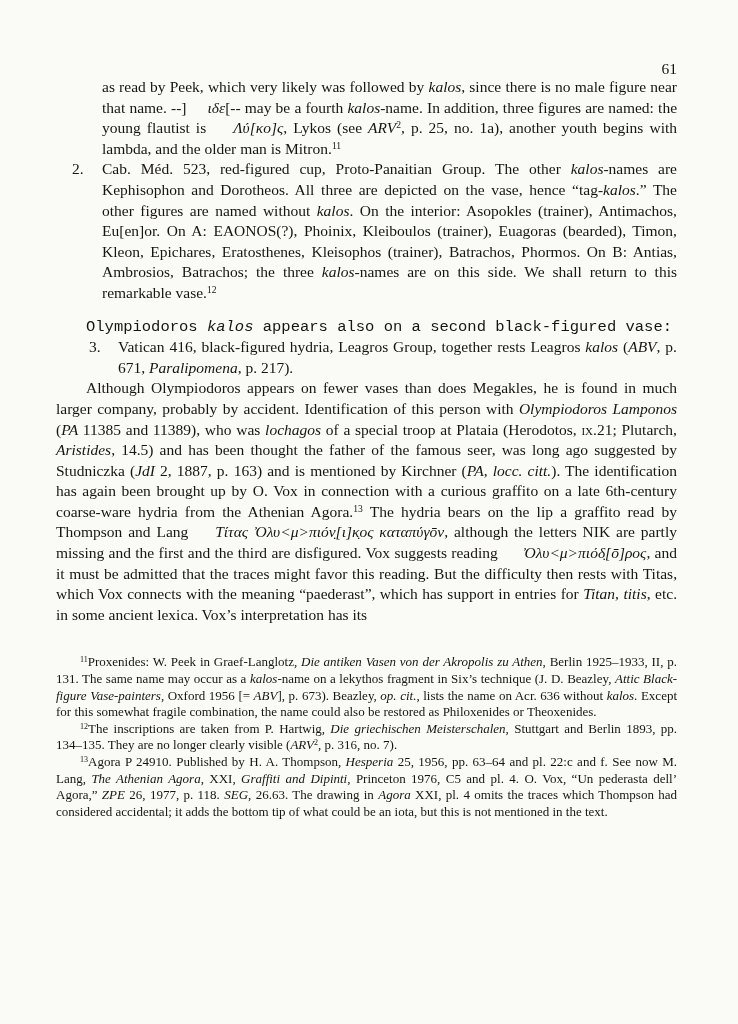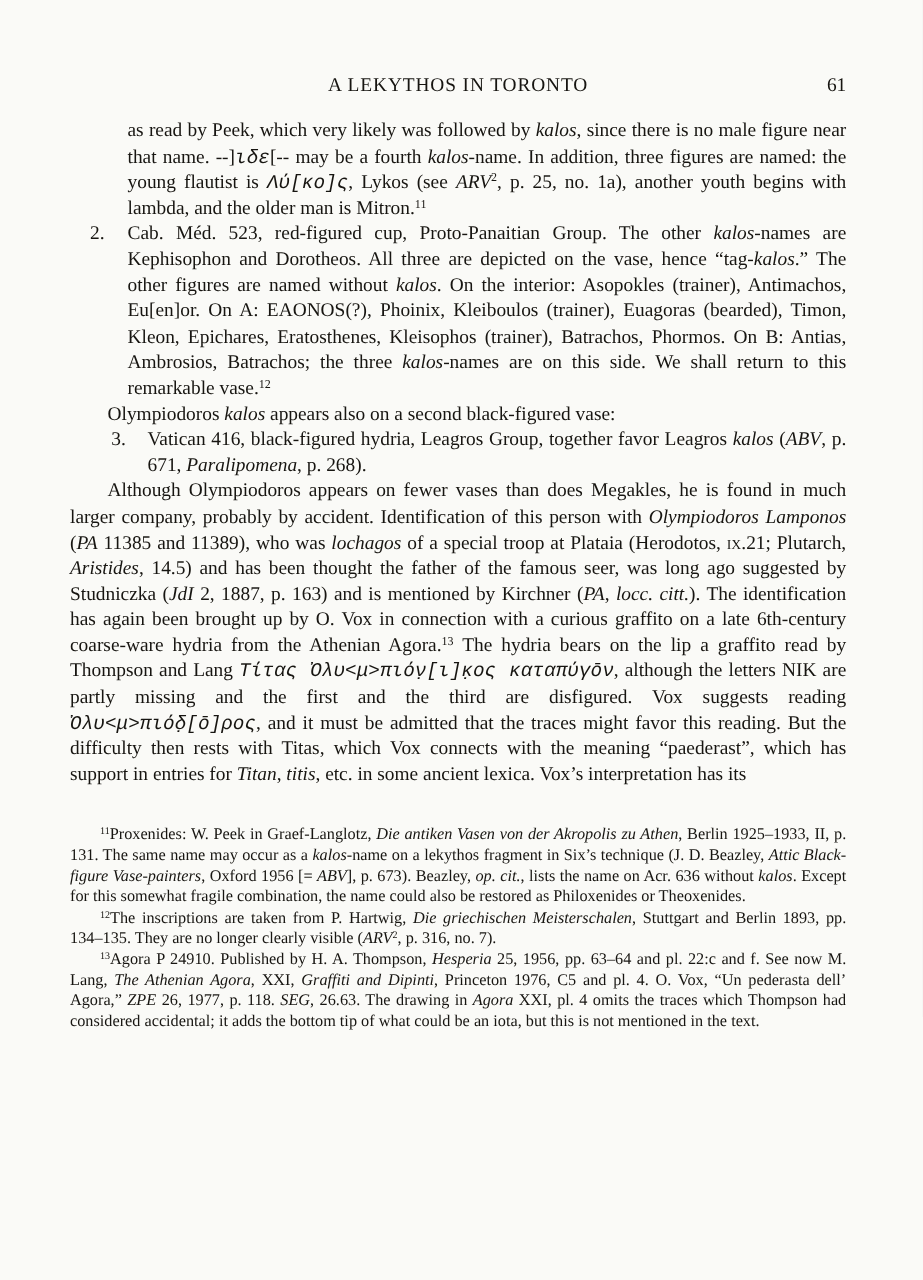--- a/index.html
+++ b/index.html
@@ -12,48 +12,47 @@
           margin-bottom:17px;}
   .pagenum{position:absolute;right:0;top:0;letter-spacing:0;margin-left:33px;}
   .bodytext{font-size:15.5px;line-height:20.6px;text-align:justify;}
   p{margin:0;}
   .item-cont{padding-left:46px;}
   .item{position:relative;padding-left:46px;}
   .item .num{position:absolute;left:16px;top:0;}
   .item3{position:relative;padding-left:62px;}
   .item3 .num{position:absolute;left:33px;top:0;}
   .indent1{text-indent:30px;}
-  .para-gap{margin-top:0;}
+  .para-gap{margin-top:13px;font-family:Liberation Mono, monospace;}
   .footnotes{margin-top:29px;font-size:13px;line-height:16.6px;text-align:justify;}
   .fn{text-indent:24px;}
   .fnb{text-indent:30px;}
   .i{font-style:italic;}
-  .gk{font-style:italic;font-family:Liberation Mono, monospace;}
+  .gk{font-style:italic;font-family:Liberation Serif, serif;padding-left:21px;}
   .sc{font-variant:small-caps;margin-top:20px;}
   .sup{font-size:.62em;position:relative;top:-.5em;line-height:0;}
 </style>
 </head>
 <body>
 
 <div class="page">
   <div class="textblock">
 
     <div class="header">
-      <span>A LEKYTHOS IN TORONTO</span>
       <span class="pagenum">61</span>
     </div>
 
     <div class="bodytext">
       <p class="item-cont"><span>as read by Peek, which very likely was followed by </span><span class="i">kalos</span><span>, since there is no male figure near that name. --]</span><span class="gk">ιδε</span><span>[-- may be a fourth </span><span class="i">kalos</span><span>-name. In addition, three figures are named: the young flautist is </span><span class="gk">Λύ[κο]ς</span><span>, Lykos (see </span><span class="i">ARV</span><span class="sup">2</span><span>, p. 25, no. 1a), another youth begins with lambda, and the older man is Mitron.</span><span class="sup">11</span></p>
 
       <p class="item"><span class="num">2.</span><span><span>Cab. Méd. 523, red-figured cup, Proto-Panaitian Group. The other </span><span class="i">kalos</span><span>-names are Kephisophon and Dorotheos. All three are depicted on the vase, hence “tag-</span><span class="i">kalos</span><span>.” The other figures are named without </span><span class="i">kalos</span><span>. On the interior: Asopokles (trainer), Antimachos, Eu[en]or. On A: EAONOS(?), Phoinix, Kleiboulos (trainer), Euagoras (bearded), Timon, Kleon, Epichares, Eratosthenes, Kleisophos (trainer), Batrachos, Phormos. On B: Antias, Ambrosios, Batrachos; the three </span><span class="i">kalos</span><span>-names are on this side. We shall return to this remarkable vase.</span><span class="sup">12</span></span></p>
 
       <p class="indent1 para-gap"><span>Olympiodoros </span><span class="i">kalos</span><span> appears also on a second black-figured vase:</span></p>
 
-      <p class="item3"><span class="num">3.</span><span><span>Vatican 416, black-figured hydria, Leagros Group, together favor Leagros </span><span class="i">kalos</span><span> (</span><span class="i">ABV</span><span>, p. 671, </span><span class="i">Paralipomena</span><span>, p. 268).</span></span></p>
+      <p class="item3"><span class="num">3.</span><span><span>Vatican 416, black-figured hydria, Leagros Group, together rests Leagros </span><span class="i">kalos</span><span> (</span><span class="i">ABV</span><span>, p. 671, </span><span class="i">Paralipomena</span><span>, p. 217).</span></span></p>
 
       <p class="indent1"><span>Although Olympiodoros appears on fewer vases than does Megakles, he is found in much larger company, probably by accident. Identification of this person with </span><span class="i">Olympiodoros Lamponos</span><span> (</span><span class="i">PA</span><span> 11385 and 11389), who was </span><span class="i">lochagos</span><span> of a special troop at Plataia (Herodotos, </span><span class="sc">ix</span><span>.21; Plutarch, </span><span class="i">Aristides</span><span>, 14.5) and has been thought the father of the famous seer, was long ago suggested by Studniczka (</span><span class="i">JdI</span><span> 2, 1887, p. 163) and is mentioned by Kirchner (</span><span class="i">PA</span><span>, </span><span class="i">locc. citt.</span><span>). The identification has again been brought up by O. Vox in connection with a curious graffito on a late 6th-century coarse-ware hydria from the Athenian Agora.</span><span class="sup">13</span><span> The hydria bears on the lip a graffito read by Thompson and Lang </span><span class="gk">Τίτας Ὀλυ&lt;μ&gt;πιόν̣[ι]κ̣ος καταπύγōν</span><span>, although the letters NIK are partly missing and the first and the third are disfigured. Vox suggests reading </span><span class="gk">Ὀλυ&lt;μ&gt;πιόδ̣[ō]ρος</span><span>, and it must be admitted that the traces might favor this reading. But the difficulty then rests with Titas, which Vox connects with the meaning “paederast”, which has support in entries for </span><span class="i">Titan</span><span>, </span><span class="i">titis</span><span>, etc. in some ancient lexica. Vox’s interpretation has its</span></p>
     </div>
 
     <div class="footnotes">
       <p class="fn"><span class="sup">11</span><span>Proxenides: W. Peek in Graef-Langlotz, </span><span class="i">Die antiken Vasen von der Akropolis zu Athen</span><span>, Berlin 1925–1933, II, p. 131. The same name may occur as a </span><span class="i">kalos</span><span>-name on a lekythos fragment in Six’s technique (J. D. Beazley, </span><span class="i">Attic Black-figure Vase-painters</span><span>, Oxford 1956 [= </span><span class="i">ABV</span><span>], p. 673). Beazley, </span><span class="i">op. cit.</span><span>, lists the name on Acr. 636 without </span><span class="i">kalos</span><span>. Except for this somewhat fragile combination, the name could also be restored as Philoxenides or Theoxenides.</span></p>
       <p class="fn"><span class="sup">12</span><span>The inscriptions are taken from P. Hartwig, </span><span class="i">Die griechischen Meisterschalen</span><span>, Stuttgart and Berlin 1893, pp. 134–135. They are no longer clearly visible (</span><span class="i">ARV</span><span class="sup">2</span><span>, p. 316, no. 7).</span></p>
       <p class="fn"><span class="sup">13</span><span>Agora P 24910. Published by H. A. Thompson, </span><span class="i">Hesperia</span><span> 25, 1956, pp. 63–64 and pl. 22:c and f. See now M. Lang, </span><span class="i">The Athenian Agora</span><span>, XXI, </span><span class="i">Graffiti and Dipinti</span><span>, Princeton 1976, C5 and pl. 4. O. Vox, “Un pederasta dell’ Agora,” </span><span class="i">ZPE</span><span> 26, 1977, p. 118. </span><span class="i">SEG</span><span>, 26.63. The drawing in </span><span class="i">Agora</span><span> XXI, pl. 4 omits the traces which Thompson had considered accidental; it adds the bottom tip of what could be an iota, but this is not mentioned in the text.</span></p>
     </div>
 

